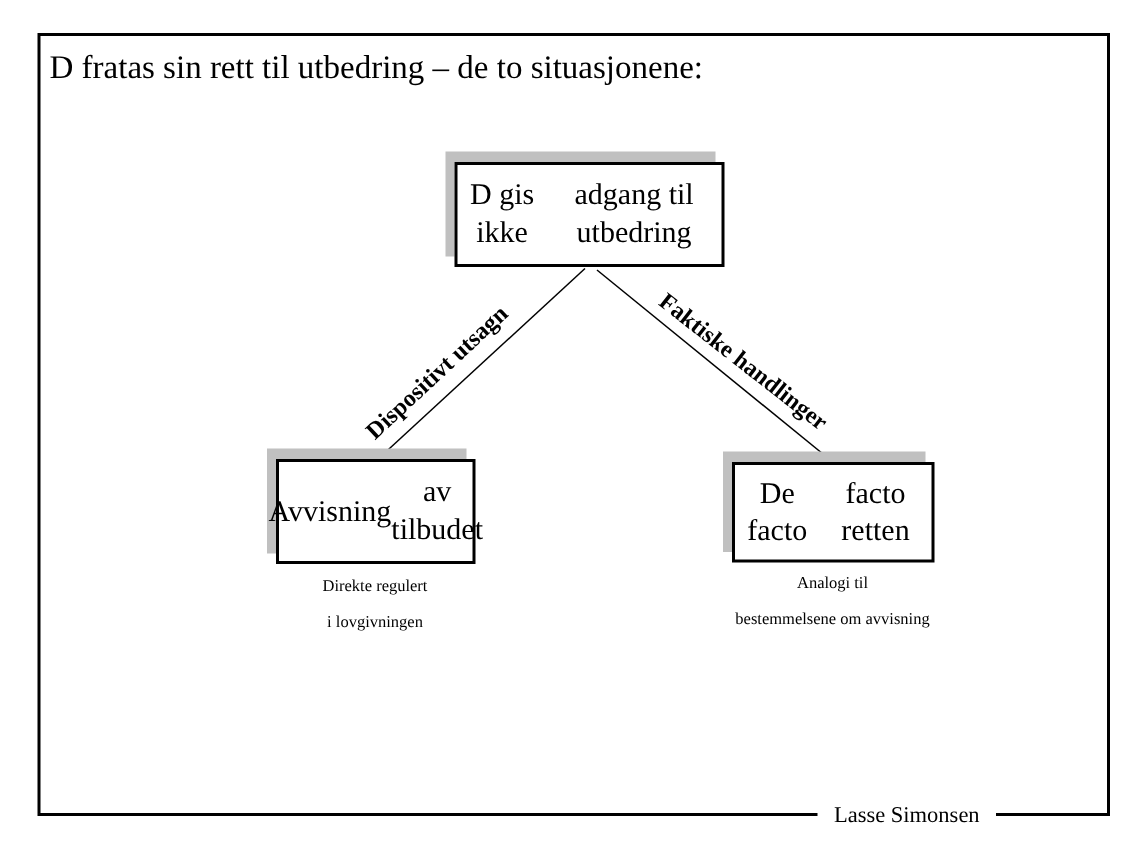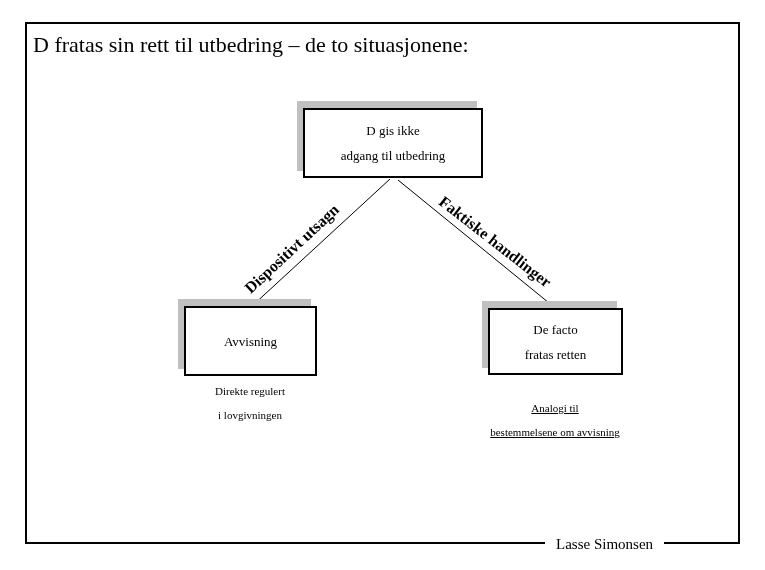--- a/index.html
+++ b/index.html
@@ -42,25 +42,25 @@
     height: 570px;
     pointer-events: none;
   }
   .node {
     position: absolute;
     background: #ffffff;
     border: 2px solid #000000;
     box-sizing: border-box;
     box-shadow: -6px -7px 0 #c0c0c0;
     display: flex;
-    flex-direction: column;
+    flex-direction: row;
     align-items: center;
     justify-content: center;
     text-align: center;
-    font-size: 13px;
+    font-size: 20px;
     line-height: 25px;
   }
   .node-root {
     left: 303px;
     top: 108px;
     width: 180px;
     height: 70px;
   }
   .node-left {
     left: 184px;
@@ -102,23 +102,22 @@
     font-size: 11px;
     line-height: 24px;
   }
   .note-left {
     left: 160px;
     top: 379px;
     width: 180px;
   }
   .note-right {
     left: 435px;
-    top: 396px;
+    top: 377px;
     width: 240px;
-    text-decoration: underline;
   }
   .footer {
     position: absolute;
     left: 545px;
     top: 535px;
     background: #ffffff;
     padding: 0 11px;
     font-size: 15px;
     line-height: 18px;
     white-space: nowrap;
@@ -143,25 +142,26 @@
     <div>D gis ikke</div>
     <div>adgang til utbedring</div>
   </div>
 
   <div class="edge-label edge-label-left">Dispositivt utsagn</div>
 
   <div class="edge-label edge-label-right">Faktiske handlinger</div>
 
   <div class="node node-left">
     <div>Avvisning</div>
+    <div>av tilbudet</div>
   </div>
 
   <div class="node node-right">
     <div>De facto</div>
-    <div>fratas retten</div>
+    <div>facto retten</div>
   </div>
 
   <div class="note note-left">
     <div>Direkte regulert</div>
     <div>i lovgivningen</div>
   </div>
 
   <div class="note note-right">
     <div>Analogi til</div>
     <div>bestemmelsene om avvisning</div>

